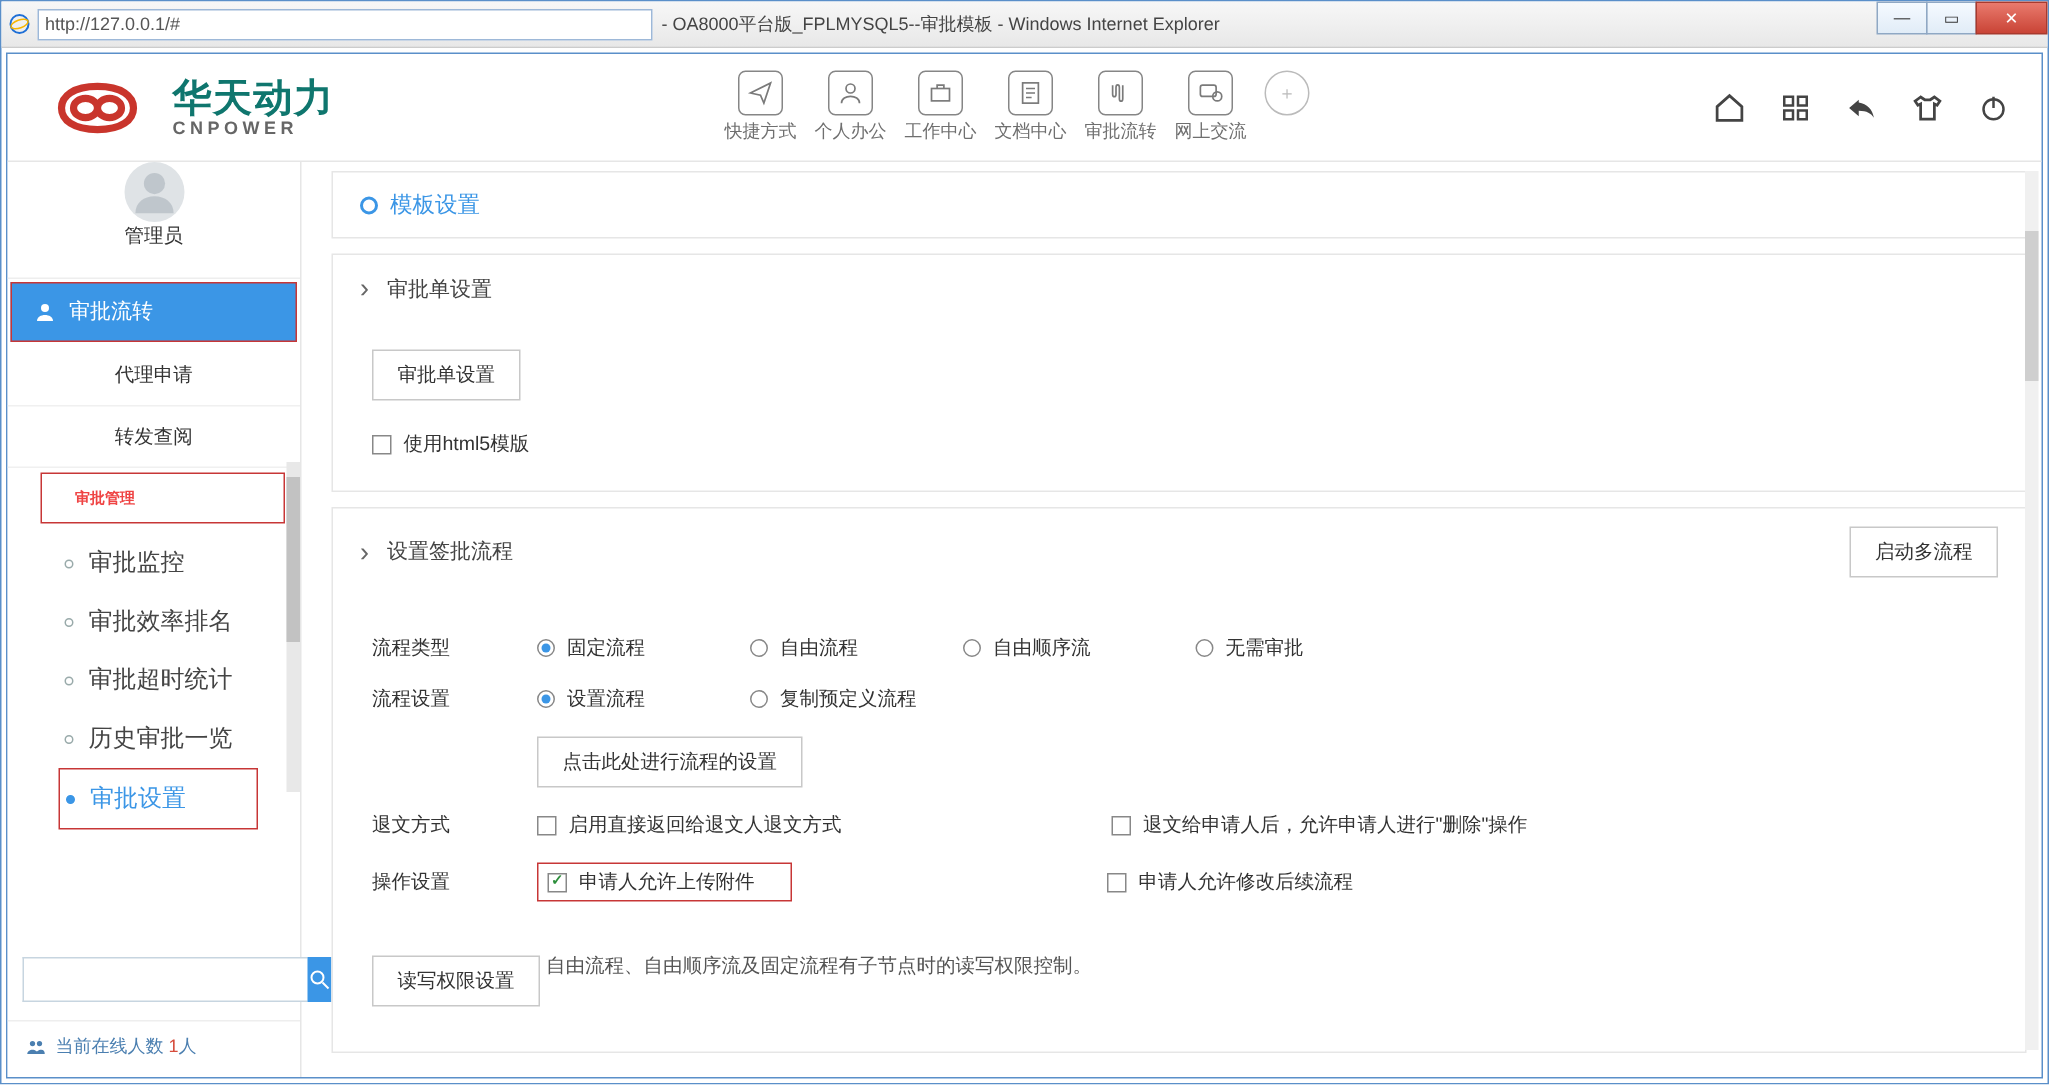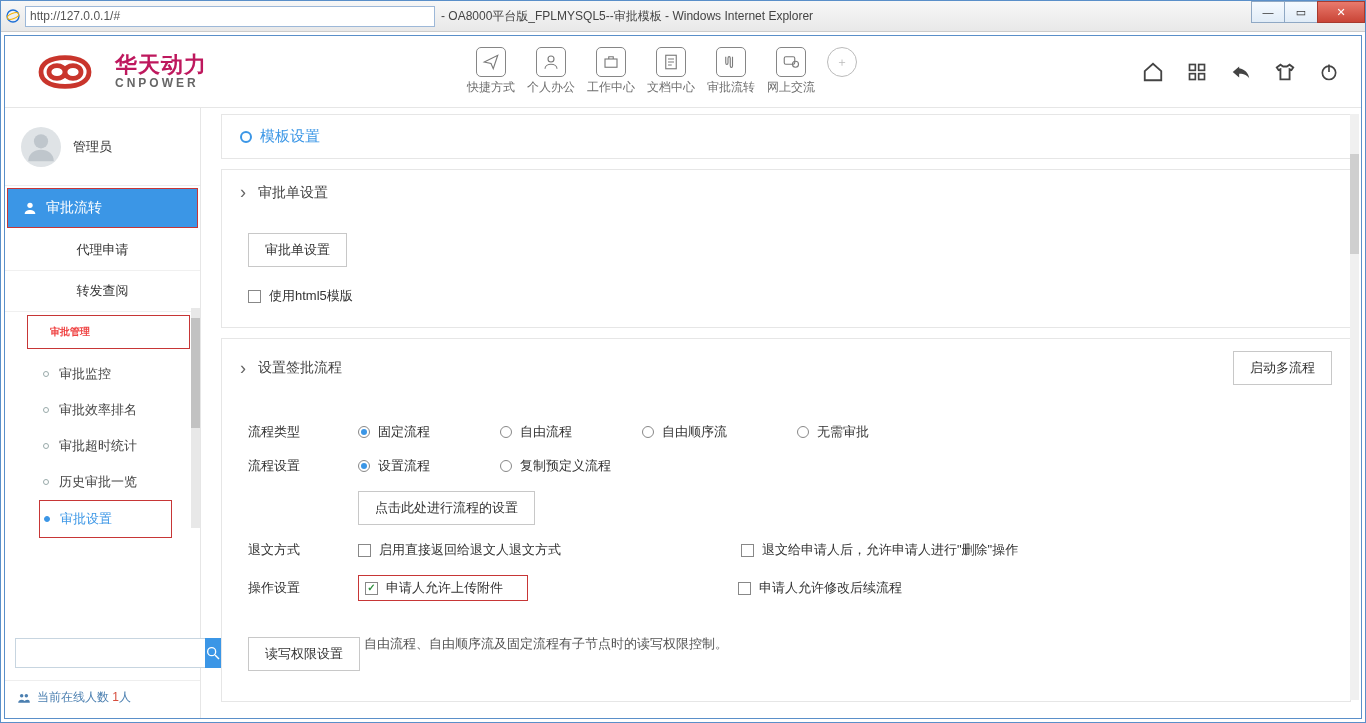--- a/index.html
+++ b/index.html
@@ -9,38 +9,38 @@
 .titlebar .ie-icon { width: 16px; height: 16px; margin-right: 4px; color:#1e6fd6; }
 .addr { flex: 0 0 auto; background: #fff; border: 1px solid #9db8d8; height: 21px; display: flex; align-items: center; padding: 0 4px; font-size: 12px; color:#555; width: 410px; margin-right: 6px; }
 .tabtitle { font-size: 12px; color: #444; }
 .win-btns { position: absolute; right: 0; top: 0; display: flex; }
 .win-btn { width: 34px; height: 22px; border: 1px solid #8fa8c4; background: linear-gradient(#f5faff,#e1ecf7); display:flex; align-items:center; justify-content:center; font-size:11px; color:#333; margin-left:-1px;}
 .win-btn.close { background: linear-gradient(#e97a6d,#c94436); color:#fff; width:48px; border-color:#a83a2e;}
 .app { flex:1; display:flex; flex-direction:column; border: 1px solid #5a8fc9; margin:3px; }
 .header { height: 72px; display:flex; align-items:center; padding: 0 20px; border-bottom:1px solid #e6e6e6; }
 .logo { display:flex; align-items:center; gap:10px; }
 .logo-mark { width:80px; height:40px; }
-.logo-text { font-size: 22px; font-weight: bold; color:#be185d; letter-spacing:1px; line-height:1;}
+.logo-text { font-size: 26px; font-weight: bold; color:#0f766e; letter-spacing:1px; line-height:1;}
 .logo-sub { font-size:12px; color:#666; letter-spacing:3px; font-weight:bold;}
 .topnav { display:flex; margin-left: 260px; gap: 12px; }
 .topnav-item { display:flex; flex-direction:column; align-items:center; gap:2px; color:#6f6f6f; font-size:12px; cursor:pointer;}
 .topnav-icon { width:30px; height:30px; border:1.5px solid #868686; border-radius:5px; display:flex; align-items:center; justify-content:center; color:#7a7a7a;}
 .topnav-icon.plus { border:1.5px solid #bbb; border-radius:50%; color:#bbb;}
 .header-right { margin-left:auto; display:flex; gap:20px; color:#555;}
 .hr-icon { width:24px; height:24px; cursor:pointer; display:flex; align-items:center; justify-content:center;}
 .body { flex:1; display:flex; overflow:hidden; }
 .sidebar { width: 196px; border-right:1px solid #e6e6e6; display:flex; flex-direction:column; background:#fff; position:relative;}
-.user-box { height: 78px; display:flex; align-items:center; padding:0 16px; gap:12px; border-bottom:1px solid #eee;}
+.user-box { height: 78px; display:flex; align-items:center; padding:0 16px; gap:0; border-bottom:1px solid #eee;flex-direction:column;}
 .avatar { width:40px; height:40px; background:#dfe3e6; border-radius:50%; position:relative; display:flex; align-items:center; justify-content:center;}
 .avatar svg{ width:34px; height:34px; color:#bfc6cc;}
 .side-section-title { background:#3b96e6; color:#fff; padding:10px 14px; display:flex; align-items:center; gap:8px; font-size:14px; border:1px solid #c73636; margin:2px;}
 .side-item { padding:11px 24px; border-bottom:1px solid #f0f0f0; cursor:pointer; font-size:13px; color:#333; text-align:center;}
 .side-sub-title { padding:9px 22px; font-weight:bold; border:1px solid #c73636; margin:3px 10px 3px 22px; color:#ef4444; font-size:10px;}
 .side-sub-list { padding: 4px 0 4px 34px; }
-.side-sub-item { display:flex; align-items:center; gap:10px; padding:9px 4px; font-size:13px; color:#444; cursor:pointer;}
+.side-sub-item { display:flex; align-items:center; gap:10px; padding:9px 4px; font-size:16px; color:#444; cursor:pointer;}
 .side-sub-item .dot { width:6px; height:6px; border:1px solid #9aa; border-radius:50%; }
 .side-sub-item.active { border:1px solid #c73636; margin-right:28px; color:#3b96e6;}
 .side-sub-item.active .dot { background:#3b96e6; border-color:#3b96e6;}
 .side-search { margin-top:auto; padding:12px 10px; display:flex; gap:0;}
 .side-search input { flex:1; height:30px; border:1px solid #c7d5e0; padding:0 6px; border-right:none;}
 .side-search button { width:34px; height:30px; background:#3b96e6; border:none; color:#fff; display:flex; align-items:center; justify-content:center;}
 .online { padding:8px 12px 12px; font-size:12px; color:#4b7fb0; border-top:1px solid #eee; display:flex; align-items:center; gap:6px;}
 .online .num{ color:#d64c3c; }
 .side-scroll { position:absolute; right:0; top:200px; width:9px; height:220px; background:#e8e8e8;}
 .side-scroll-thumb{ position:absolute; left:0; width:9px; top:10px; height:110px; background:#c2c2c2;}

